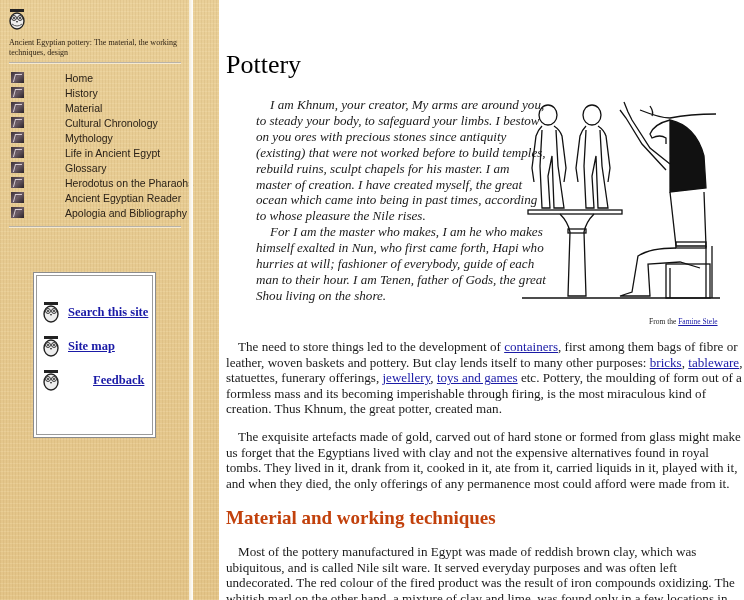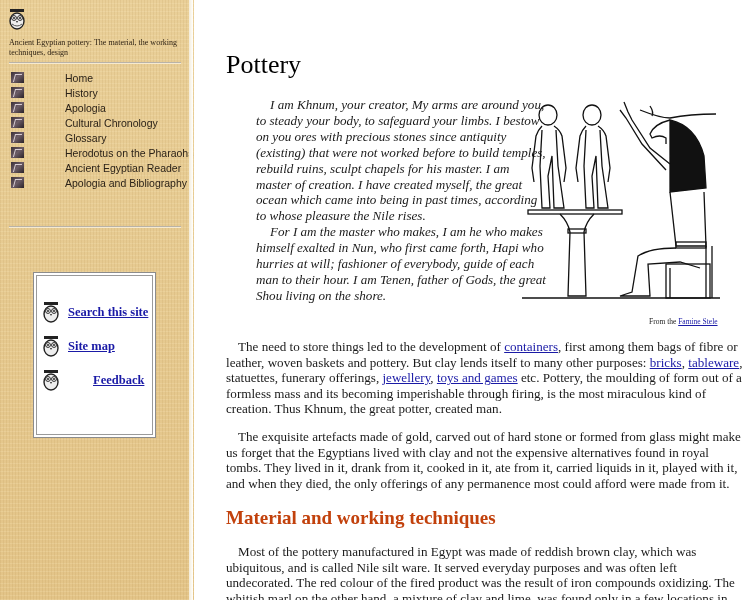--- a/index.html
+++ b/index.html
@@ -3,21 +3,21 @@
 <meta charset="utf-8">
 <style>
   html, body { margin:0; padding:0; }
   body {
     width:744px; height:600px; overflow:hidden; position:relative;
     background:#ffffff;
     font-family:"Liberation Serif", "DejaVu Serif", serif;
     color:#111;
   }
   .sidebar {
-    position:absolute; left:0; top:0; width:194px; height:600px;
+    position:absolute; left:0; top:0; width:219px; height:600px;
     background-color:#e6c98e;
     background-image:
       repeating-linear-gradient(90deg, rgba(160,120,50,0.10) 0px, rgba(160,120,50,0.10) 1px, transparent 1px, transparent 3px),
       repeating-linear-gradient(0deg, rgba(255,240,200,0.18) 0px, rgba(255,240,200,0.18) 1px, transparent 1px, transparent 4px),
       linear-gradient(180deg, #e9cf98, #e3c488);
   }
   .sidebar-edge {
     position:absolute; left:189px; top:0; width:4px; height:600px;
     background:linear-gradient(90deg,#f4ecd8,#ffffff);
   }
@@ -105,25 +105,33 @@
     <li>
         <span class="bullet"></span>
         <a class="label">Home</a>
       </li>
     <li>
         <span class="bullet"></span>
         <a class="label">History</a>
       </li>
     <li>
         <span class="bullet"></span>
-        <a class="label">Apologia</a>
+        <a class="label">Material</a>
       </li>
     <li>
         <span class="bullet"></span>
         <a class="label">Cultural Chronology</a>
+      </li>
+    <li>
+        <span class="bullet"></span>
+        <a class="label">Mythology</a>
+      </li>
+    <li>
+        <span class="bullet"></span>
+        <a class="label">Life in Ancient Egypt</a>
       </li>
     <li>
         <span class="bullet"></span>
         <a class="label">Glossary</a>
       </li>
     <li>
         <span class="bullet"></span>
         <a class="label">Herodotus on the Pharaohs</a>
       </li>
     <li>

